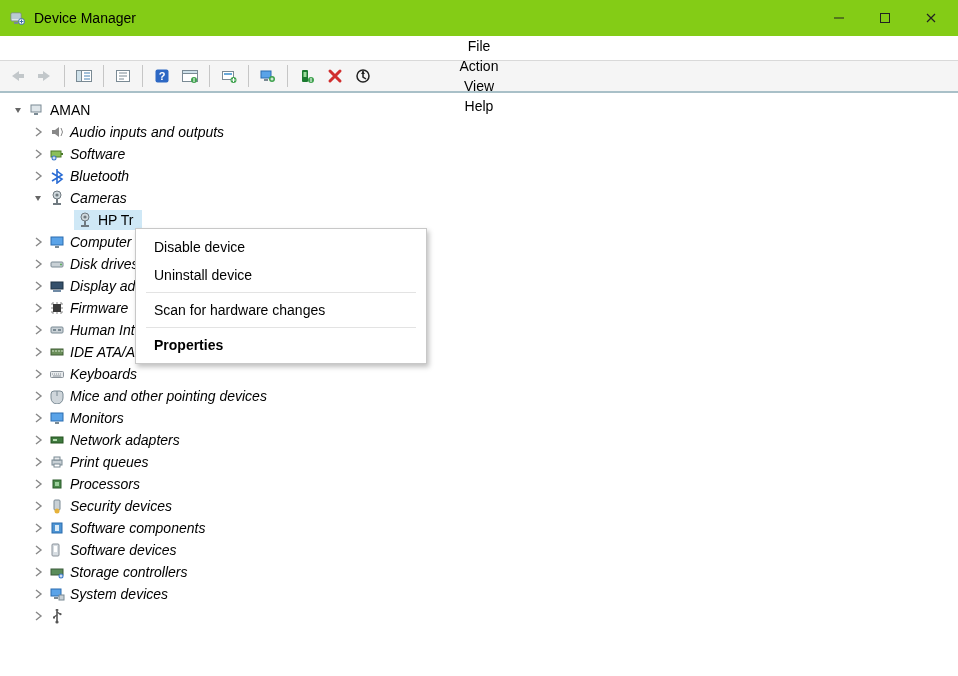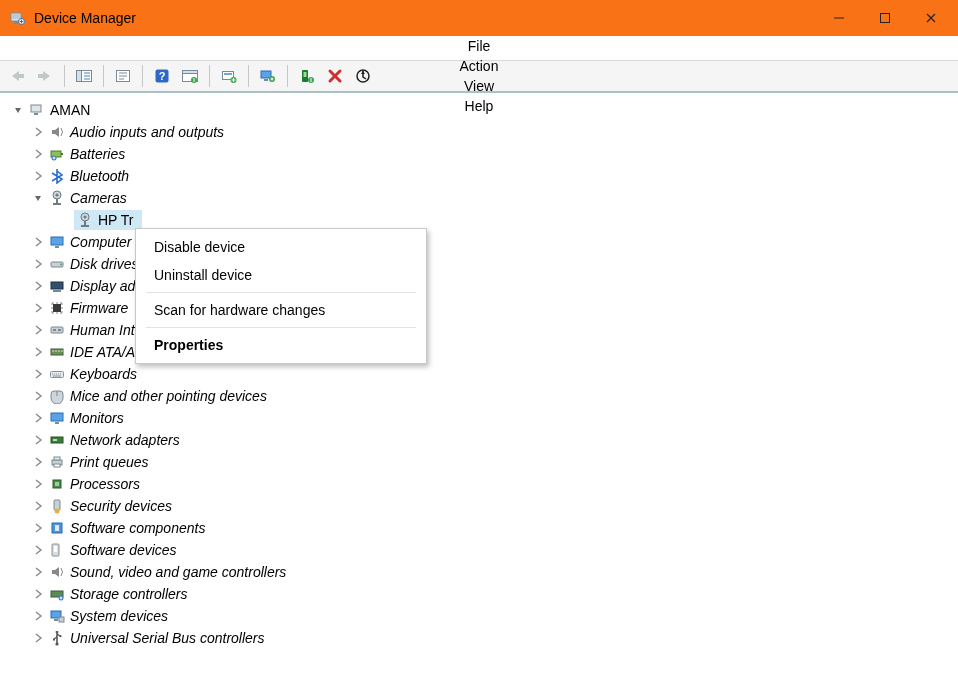--- a/index.html
+++ b/index.html
@@ -13,21 +13,21 @@
     height: 676px;
     overflow: hidden;
     user-select: none;
   }
   
   .titlebar {
     display: flex;
     align-items: center;
     height: 36px;
     padding: 0 4px 0 8px;
-    background: #f97316;
+    background: #84cc16;
   }
   .titlebar .app-icon {
     width: 18px; height: 18px;
     margin-right: 8px;
     display: inline-flex; align-items: center; justify-content: center;
   }
   .titlebar .title {
     font-size: 14px;
     flex: 0 0 auto;
   }
@@ -293,21 +293,21 @@
         </svg>
       </span>
     <span class="dev-icon">
         <svg width="16" height="16" viewBox="0 0 16 16">
           <rect x="2" y="5" width="10" height="6" fill="#8abf5a" stroke="#4c7a2a"></rect>
           <rect x="12" y="7" width="2" height="2" fill="#4c7a2a"></rect>
           <circle cx="5" cy="12" r="2.5" fill="#3c78c8"></circle>
           <path d="M5 10.5 v3 M3.5 12 h3" stroke="#fff"></path>
         </svg>
       </span>
-    <span class="dev-label">Batteries</span>
+    <span class="dev-label">Software</span>
   </div>
 
   <div class="tree-row indent1">
     <span class="arrow">
         <svg width="10" height="10" viewBox="0 0 10 10">
           <path d="M3 1 L8 5 L3 9" fill="none" stroke="#888" stroke-width="1.4"></path>
         </svg>
       </span>
     <span class="dev-icon">
         <svg width="16" height="16" viewBox="0 0 16 16">
@@ -569,34 +569,20 @@
       </span>
     <span class="dev-icon">
         <svg width="16" height="16" viewBox="0 0 16 16">
           <rect x="3" y="2" width="7" height="12" rx="1" fill="#d7dde2" stroke="#8a929a"></rect>
           <rect x="5" y="4" width="3" height="6" fill="#fff"></rect>
         </svg>
       </span>
     <span class="dev-label">Software devices</span>
   </div>
 
-  <div class="tree-row indent1">
-    <span class="arrow">
-        <svg width="10" height="10" viewBox="0 0 10 10">
-          <path d="M3 1 L8 5 L3 9" fill="none" stroke="#888" stroke-width="1.4"></path>
-        </svg>
-      </span>
-    <span class="dev-icon">
-        <svg width="16" height="16" viewBox="0 0 16 16">
-          <path d="M3 6 h3 l4 -3 v10 l-4 -3 h-3 z" fill="#888"></path>
-          <path d="M12 4 q3 4 0 8" fill="none" stroke="#888"></path>
-        </svg>
-      </span>
-    <span class="dev-label">Sound, video and game controllers</span>
-  </div>
 
   <div class="tree-row indent1">
     <span class="arrow">
         <svg width="10" height="10" viewBox="0 0 10 10">
           <path d="M3 1 L8 5 L3 9" fill="none" stroke="#888" stroke-width="1.4"></path>
         </svg>
       </span>
     <span class="dev-icon">
         <svg width="16" height="16" viewBox="0 0 16 16">
           <rect x="2" y="5" width="12" height="6" fill="#5a8c5a" stroke="#3a5a3a"></rect>
@@ -632,21 +618,20 @@
     <span class="dev-icon">
         <svg width="16" height="16" viewBox="0 0 16 16">
           <path d="M8 1 v12" stroke="#555" stroke-width="1.6"></path>
           <circle cx="8" cy="14" r="1.6" fill="#555"></circle>
           <path d="M8 4 l3 2 M8 7 l-3 2" stroke="#555" stroke-width="1.4"></path>
           <circle cx="11.5" cy="6.2" r="1.1" fill="#555"></circle>
           <rect x="4" y="8.5" width="2" height="2" fill="#555"></rect>
           <path d="M6 2 l2 -1 2 1 -2 1 z" fill="#555"></path>
         </svg>
       </span>
-    <span class="dev-label">Universal Serial Bus controllers</span>
   </div>
 
 </div>
 
 <div class="context-menu">
   <div class="ctx-item">Disable device</div>
   <div class="ctx-item">Uninstall device</div>
   <div class="ctx-sep"></div>
   <div class="ctx-item">Scan for hardware changes</div>
   <div class="ctx-sep"></div>

